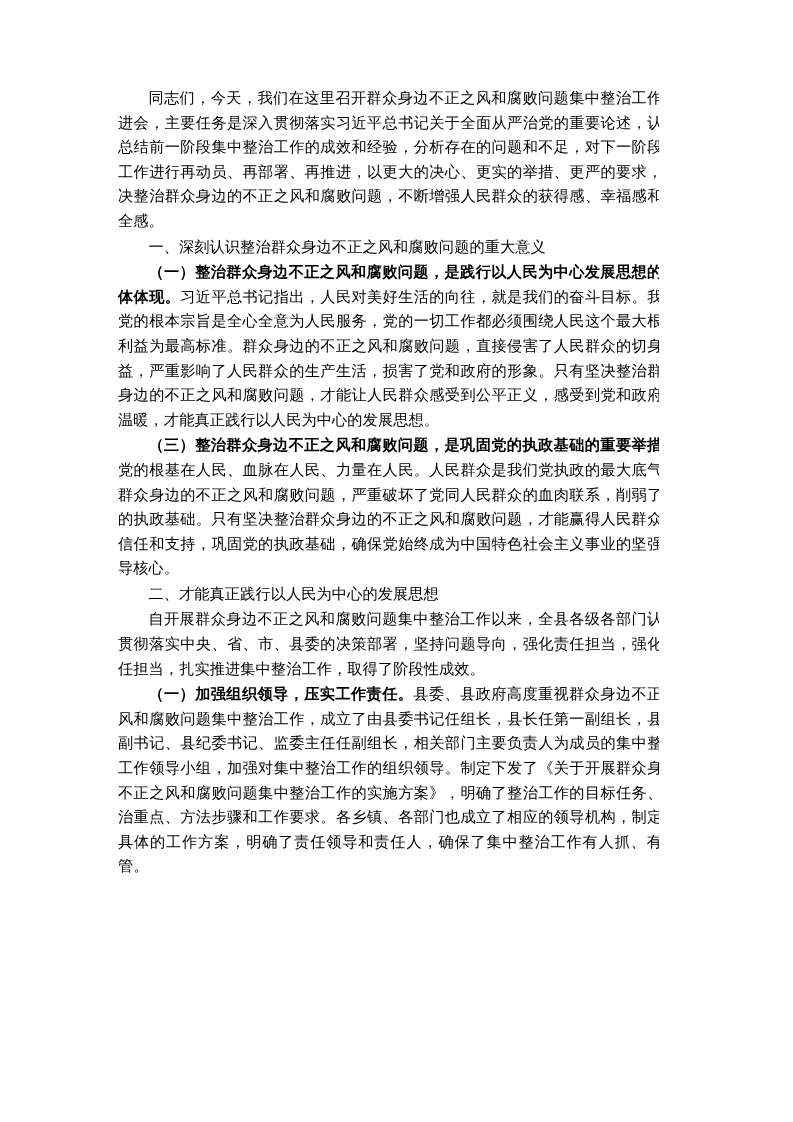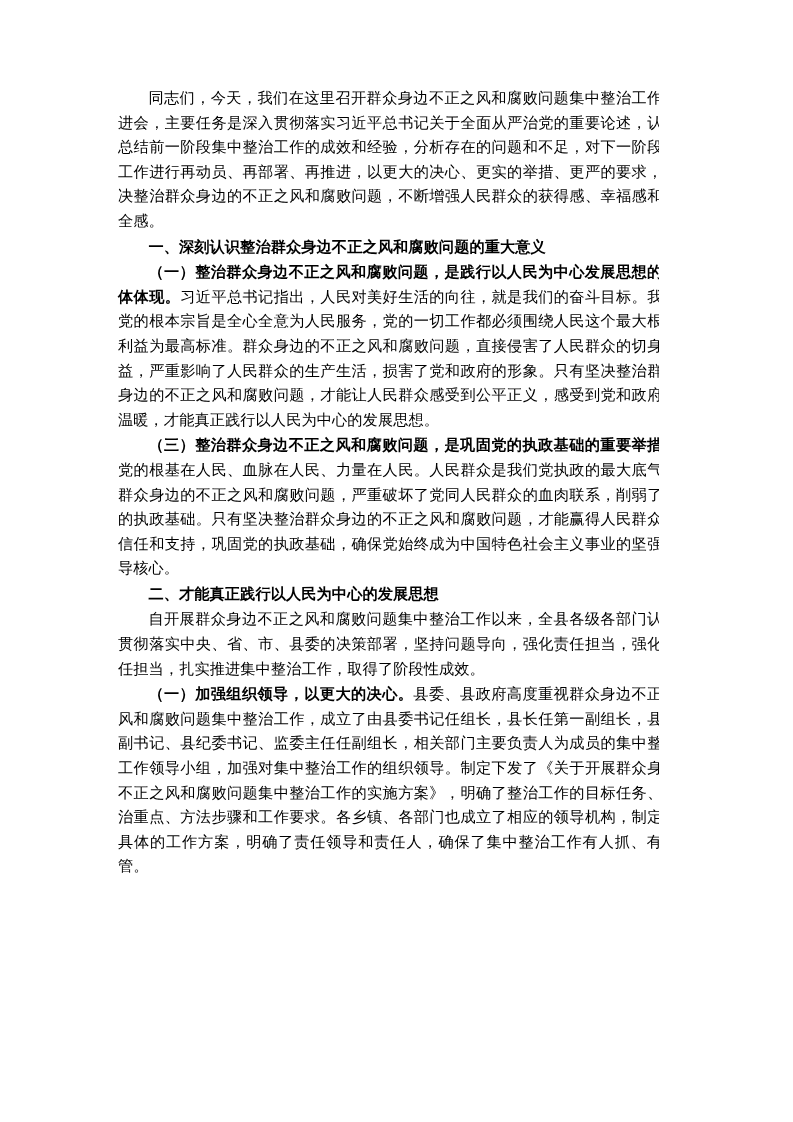--- a/index.html
+++ b/index.html
@@ -32,21 +32,21 @@
     font-size: 15.2px;
     line-height: 24.6px;
     text-align: justify;
     text-justify: inter-ideograph;
     letter-spacing: 0.1px;
   }
   .indent {
     text-indent: 2em;
   }
   .heading {
-    font-weight: bold;
+    font-weight: normal;
     text-indent: 2em;
   }
   
   .run-bold { font-weight: bold; }
 </style>
 </head>
 <body>
 
 <div class="page">
   <div class="content">
@@ -58,16 +58,16 @@
 
     <p class="indent"><span class="run-bold">（一）整治群众身边不正之风和腐败问题，是践行以人民为中心发展思想的具体体现。</span><span>习近平总书记指出，人民对美好生活的向往，就是我们的奋斗目标。我们党的根本宗旨是全心全意为人民服务，党的一切工作都必须围绕人民这个最大根本利益为最高标准。群众身边的不正之风和腐败问题，直接侵害了人民群众的切身利益，严重影响了人民群众的生产生活，损害了党和政府的形象。只有坚决整治群众身边的不正之风和腐败问题，才能让人民群众感受到公平正义，感受到党和政府的温暖，才能真正践行以人民为中心的发展思想。</span></p>
 
 
     <p class="indent"><span class="run-bold">（三）整治群众身边不正之风和腐败问题，是巩固党的执政基础的重要举措。</span><span>党的根基在人民、血脉在人民、力量在人民。人民群众是我们党执政的最大底气。群众身边的不正之风和腐败问题，严重破坏了党同人民群众的血肉联系，削弱了党的执政基础。只有坚决整治群众身边的不正之风和腐败问题，才能赢得人民群众的信任和支持，巩固党的执政基础，确保党始终成为中国特色社会主义事业的坚强领导核心。</span></p>
 
     <p class="heading">二、才能真正践行以人民为中心的发展思想</p>
 
     <p class="indent">自开展群众身边不正之风和腐败问题集中整治工作以来，全县各级各部门认真贯彻落实中央、省、市、县委的决策部署，坚持问题导向，强化责任担当，强化责任担当，扎实推进集中整治工作，取得了阶段性成效。</p>
 
-    <p class="indent"><span class="run-bold">（一）加强组织领导，以更大的决心。</span><span>县委、县政府高度重视群众身边不正之风和腐败问题集中整治工作，成立了由县委书记任组长，县长任第一副组长，县委副书记、县纪委书记、监委主任任副组长，相关部门主要负责人为成员的集中整治工作领导小组，加强对集中整治工作的组织领导。制定下发了《关于开展群众身边不正之风和腐败问题集中整治工作的实施方案》，明确了整治工作的目标任务、整治重点、方法步骤和工作要求。各乡镇、各部门也成立了相应的领导机构，制定了具体的工作方案，明确了责任领导和责任人，确保了集中整治工作有人抓、有人管。</span></p>
+    <p class="indent"><span class="run-bold">（一）加强组织领导，压实工作责任。</span><span>县委、县政府高度重视群众身边不正之风和腐败问题集中整治工作，成立了由县委书记任组长，县长任第一副组长，县委副书记、县纪委书记、监委主任任副组长，相关部门主要负责人为成员的集中整治工作领导小组，加强对集中整治工作的组织领导。制定下发了《关于开展群众身边不正之风和腐败问题集中整治工作的实施方案》，明确了整治工作的目标任务、整治重点、方法步骤和工作要求。各乡镇、各部门也成立了相应的领导机构，制定了具体的工作方案，明确了责任领导和责任人，确保了集中整治工作有人抓、有人管。</span></p>
 
   </div>
 </div>
 
 </body></html>

